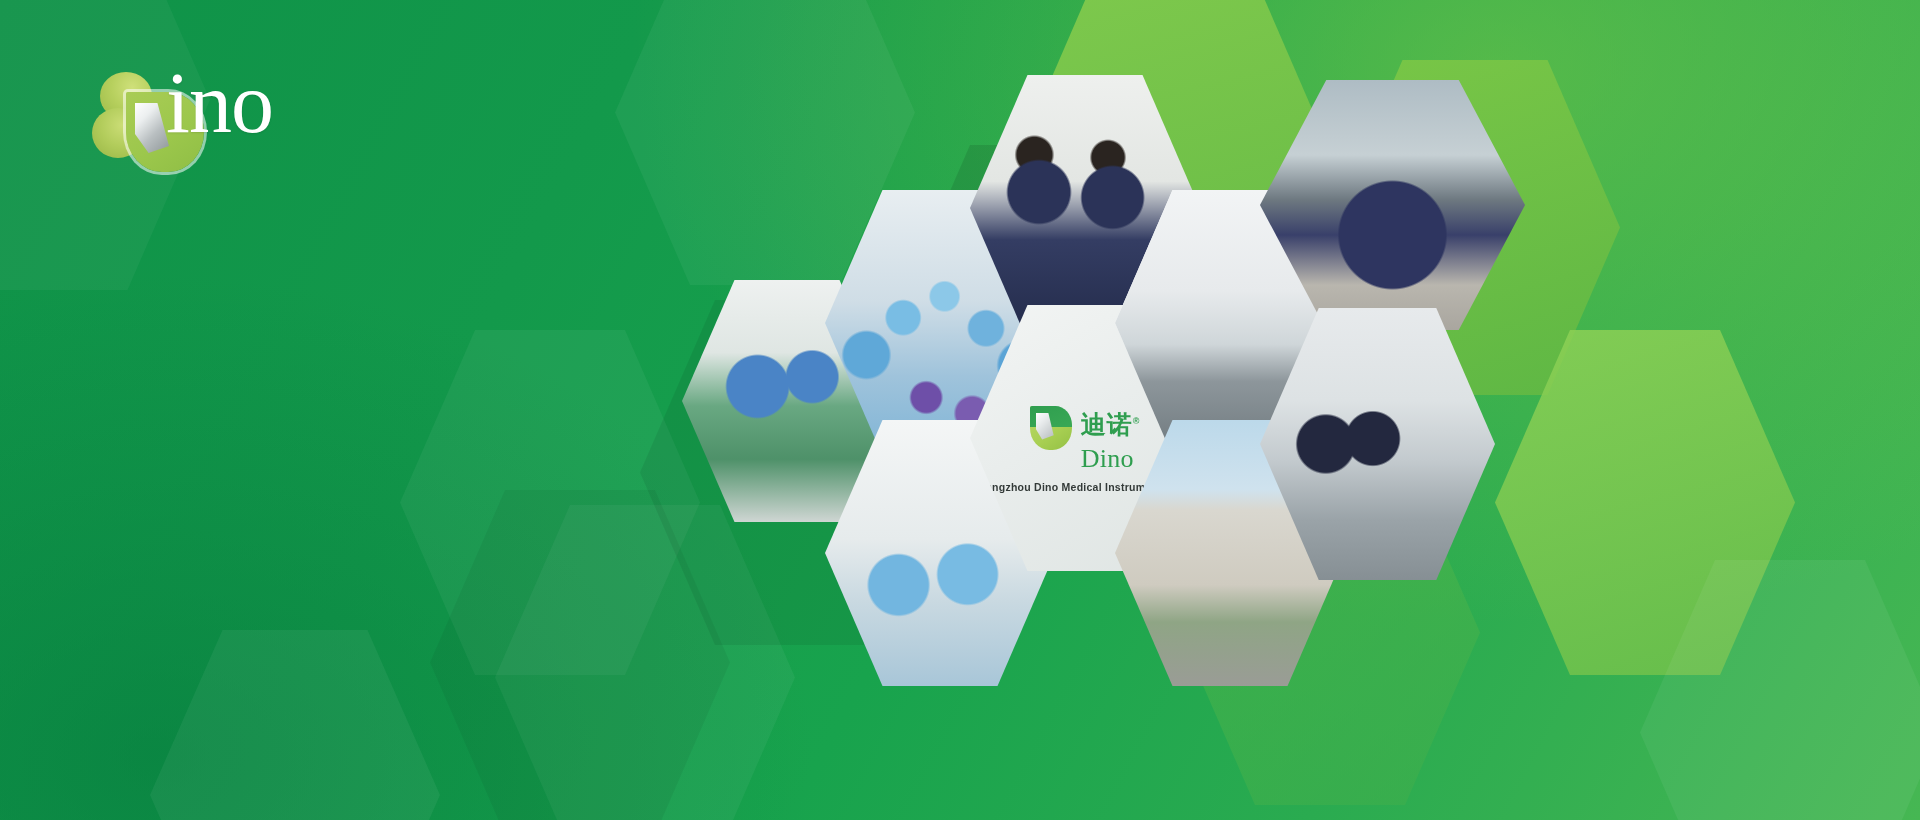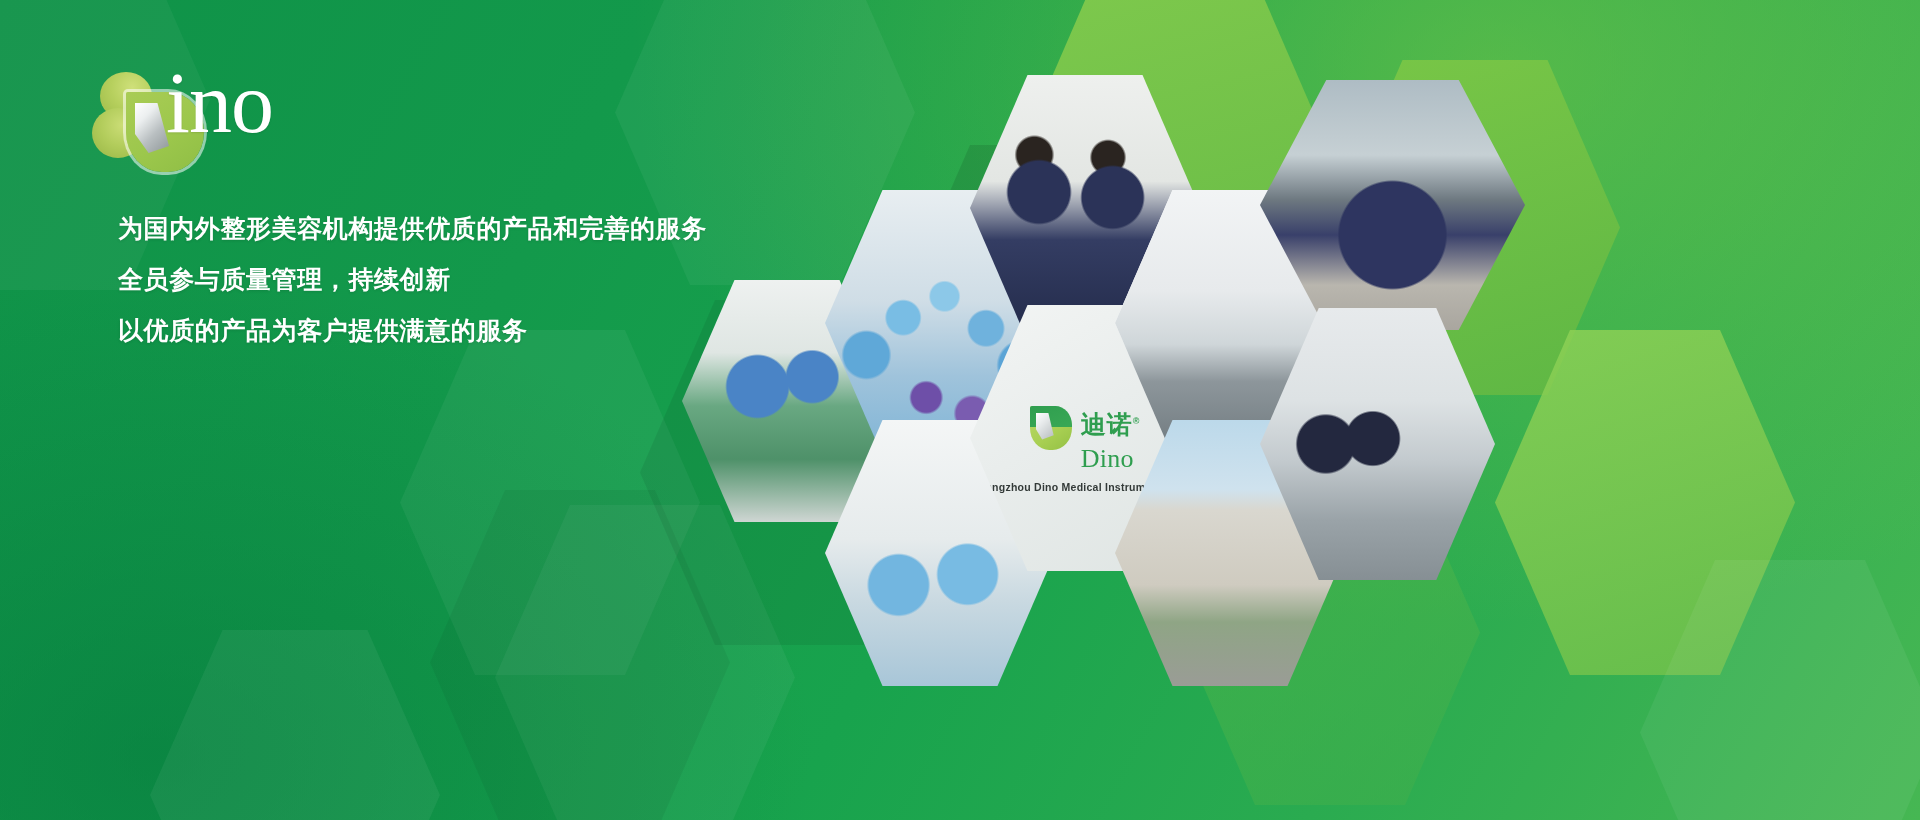--- a/index.html
+++ b/index.html
@@ -219,25 +219,20 @@
         <span class="leaf b"></span>
         <span class="leaf c"></span>
       </div>
       <div class="dmark">
         <span class="body"></span>
         <span class="fold"></span>
       </div>
       <div class="word">ino</div>
     </div>
 
-    <div id="taglines">
-      <p class="tagline">为国内外整形美容机构提供优质的产品和完善的服务</p>
-      <p class="tagline">全员参与质量管理，持续创新</p>
-      <p class="tagline">以优质的产品为客户提供满意的服务</p>
-    </div>
 
   </div>
 
   <div id="cluster">
 
     <div class="hex" style="left:42px;top:190px;width:210px;height:242px;">
       <div class="ph ph-machine"></div>
 
     </div>
 

